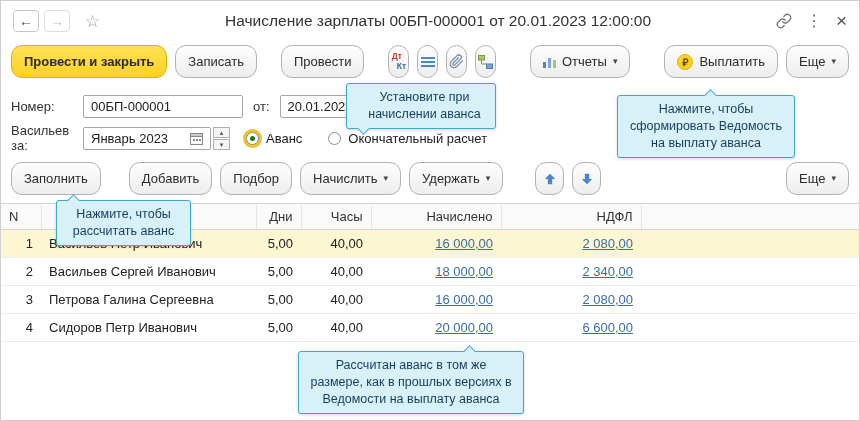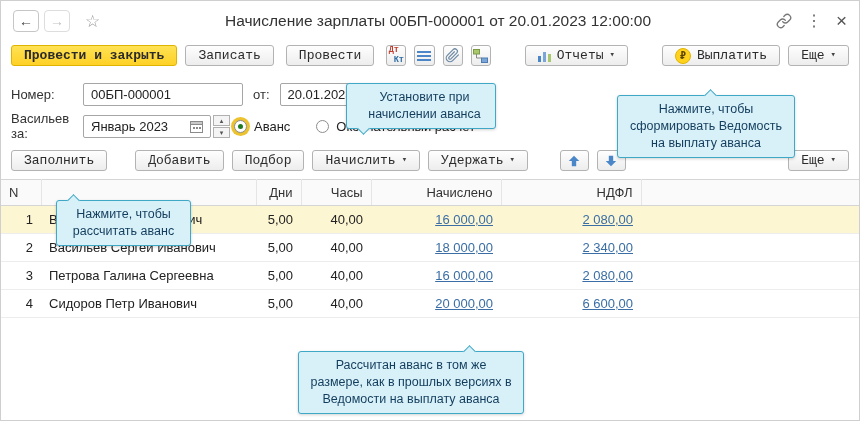--- a/index.html
+++ b/index.html
@@ -15,30 +15,30 @@
     display:flex; align-items:center; justify-content:center; font-size:14px;
     color:#444; background:#fff; margin-right:5px; }
   .navbtn.disabled { color:#c2c2c2; border-color:#ddd; }
   .star { color:#9a9a9a; font-size:17px; margin:0 8px 0 10px; }
   .title { flex:1; text-align:center; font-size:15.5px; color:#333; white-space:nowrap; overflow:hidden; }
   .t-right { display:flex; align-items:center; gap:14px; margin-left:8px; color:#666; }
   .t-right .glyph { font-size:16px; line-height:1; }
   .close-x { font-size:19px; color:#555; }
   
   .toolbar { display:flex; align-items:center; padding:4px 10px 8px; gap:8px; }
-  .btn { display:inline-flex; align-items:center; gap:6px; height:21px; padding:0 12px;
-    background:linear-gradient(#fefefe,#ededed); border:1px solid #b3b3b3; border-radius:3px;
-    color:#2b2b2b; white-space:nowrap; cursor:default;font-family:Liberation Mono, monospace; }
+  .btn { display:inline-flex; align-items:center; gap:6px; height:33px; padding:0 12px;
+    background:linear-gradient(#fefefe,#ededed); border:1px solid #b3b3b3; border-radius:11px;
+    color:#2b2b2b; white-space:nowrap; cursor:default; }
   .btn.primary { background:linear-gradient(#ffe255,#ffd125); border-color:#dfb400; font-weight:700; }
   .iconbtn { width:29px; padding:0; justify-content:center; }
   .caret { font-size:9px; color:#444; line-height:1; }
   .dtkt { font-size:8.5px; font-weight:700; line-height:1.1; text-align:left; }
   .dtkt .dt { color:#c23b2d; display:block; }
   .dtkt .kt { color:#2e6da4; display:block; padding-left:5px; }
-  .ml16 { margin-left:4px; } .ml26 { margin-left:26px; } .mlauto { margin-left:auto; }
+  .ml16 { margin-left:16px; } .ml26 { margin-left:26px; } .mlauto { margin-left:auto; }
   .rub { width:16px; height:16px; border-radius:50%; background:#ffd21e; border:1px solid #e3b400;
     display:inline-flex; align-items:center; justify-content:center; font-size:10.5px; font-weight:700; color:#5a4500; }
   
   .frow { display:flex; align-items:center; margin:8px 10px 0; height:24px; }
   .flabel { width:72px; color:#333; }
   .midlabel { margin:0 10px; color:#333; }
   .input { height:23px; border:1px solid #a6a6a6; border-radius:2px; background:#fff;
     display:flex; align-items:center; padding:0 7px; color:#222; }
   .w160 { width:160px; } .w128 { width:128px; justify-content:space-between; }
   .spinner { display:flex; flex-direction:column; margin-left:2px; }

